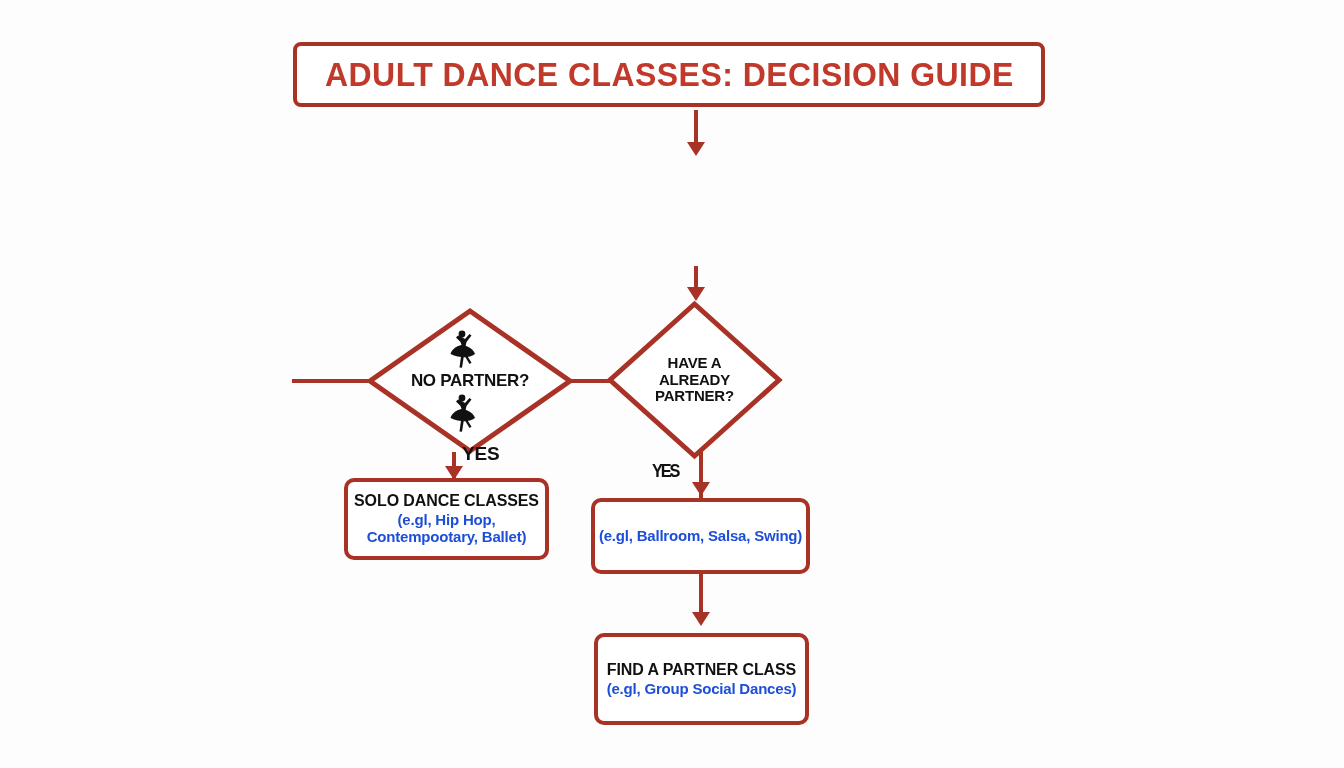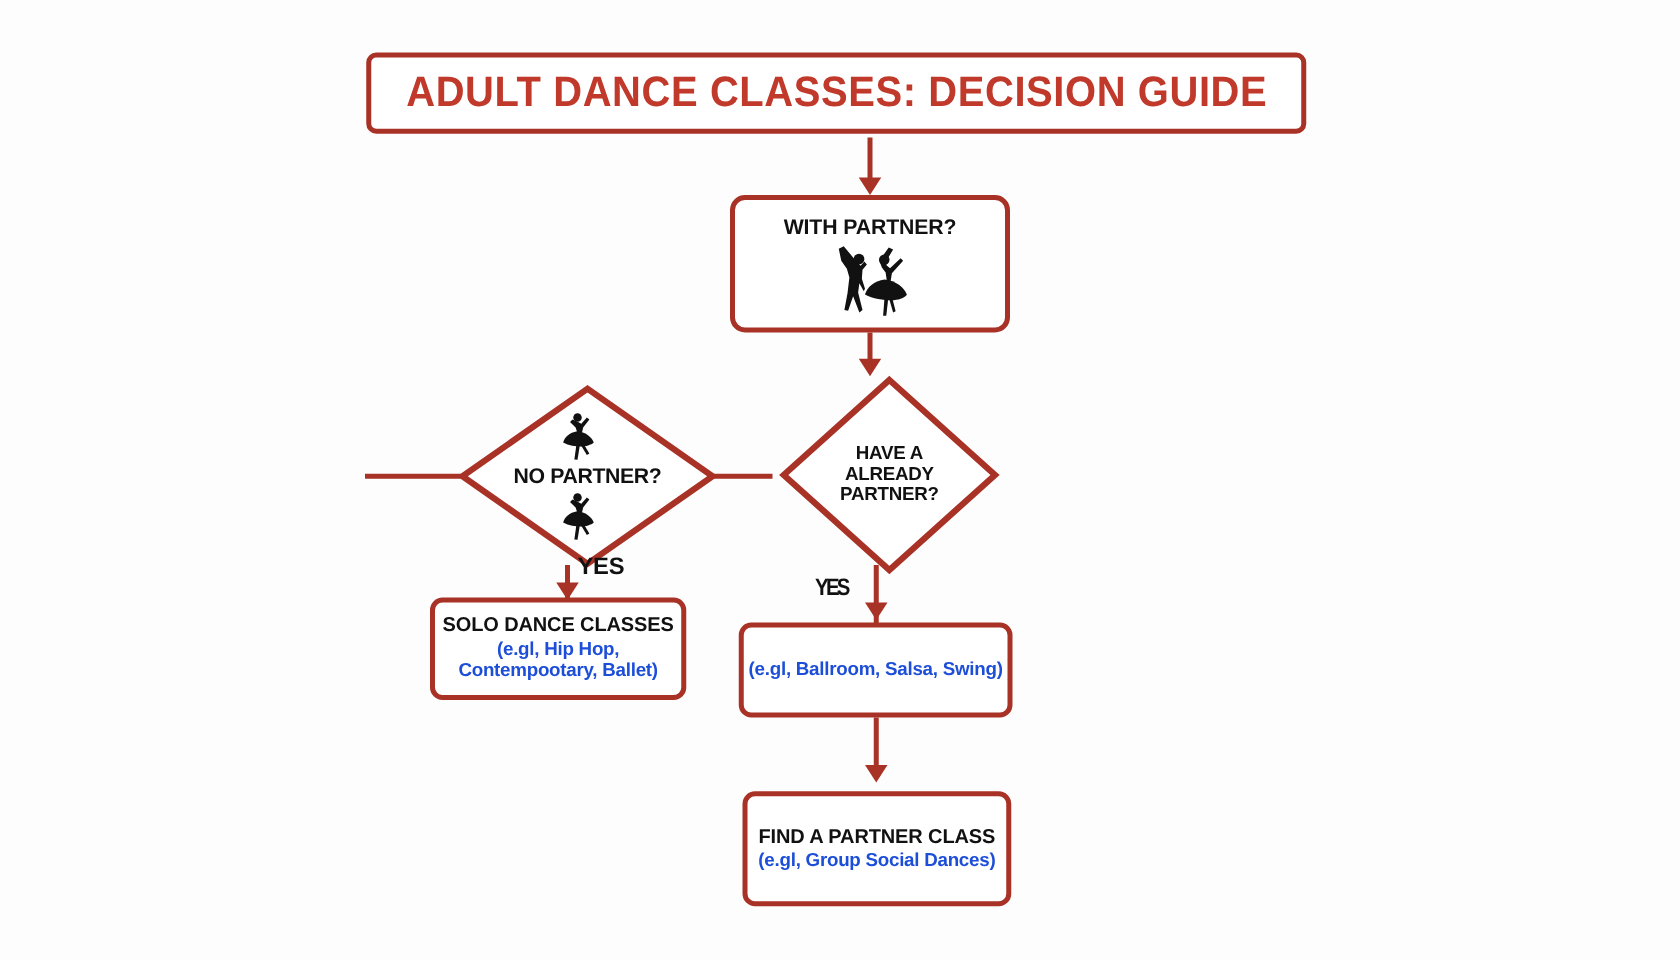--- a/index.html
+++ b/index.html
@@ -138,21 +138,21 @@
     width: 208px;
     height: 148px;
   }
   #diamond-no-partner .diamond-label {
     font-size: 17px;
     letter-spacing: -0.3px;
     white-space: nowrap;
   }
 
   #diamond-have-partner {
-    left: 623px;
+    left: 606px;
     top: 300px;
     width: 177px;
     height: 160px;
   }
   #diamond-have-partner .diamond-label {
     font-size: 15px;
     line-height: 1.12;
     letter-spacing: -0.2px;
   }
 
@@ -203,42 +203,20 @@
 
 <div id="canvas">
 
   <div class="node" id="title-banner">
     <div class="title-text">ADULT DANCE CLASSES: DECISION GUIDE</div>
   </div>
 
   <div class="conn conn-v" style="left:694px; top:110px; height:36px;"></div>
   <div class="arrowhead" style="left:687px; top:142px;"></div>
 
-  <div class="node" id="node-with-partner">
-    <div class="box-heading">WITH PARTNER?</div>
-    <span style="margin-top:4px;">
-      <svg class="icon-silhouette" width="62" height="58" viewBox="0 0 62 58" aria-hidden="true">
-
-        <path d="M6 3 L10 1 L20 13 L23.5 16.5 L26.5 13.2 L28.5 15.5 L25 19.8 L24.5 27
-                 L27 35 L26 37 L22.5 30.5 L21.5 38 L25 52 L22.5 54 L17.5 41 L13.5 52.5
-                 L10.5 52 L13 38.5 L14.5 26 L12.5 19 L8 12.5 Z"></path>
-        <circle cx="22.2" cy="11.2" r="4.3"></circle>
-
-        <path d="M46 2 L49.5 3.5 L44.5 12 L44 16 L47 18.5 L55.5 10.5 L57.5 12.5
-                 L48.5 22.5 L47.5 29 L44.5 29 L43.5 22 L40.5 18 L38.5 12.5 Z"></path>
-        <circle cx="42.4" cy="11.8" r="4.2"></circle>
-
-        <path d="M42.8 27.5 C34 28.5 28.5 34 27 39.5 C33 42.8 42 44.2 48 44.2
-                 C53.5 44.2 58.5 42.5 60.5 39.8 C58.5 33.8 51.5 28.4 42.8 27.5 Z"></path>
-
-        <path d="M42.5 43.5 L41.5 56.5 L44 56.5 L45.5 43.5 Z"></path>
-        <path d="M46.5 43.5 L49.5 54 L51.5 53 L49 43.2 Z"></path>
-      </svg>
-    </span>
-  </div>
 
   <div class="conn conn-v" style="left:694px; top:266px; height:24px;"></div>
   <div class="arrowhead" style="left:687px; top:287px;"></div>
 
   <div class="diamond-wrap" id="diamond-no-partner">
     <svg width="208" height="148" viewBox="0 0 208 148" aria-hidden="true">
       <polygon points="104,4 204,74 104,144 4,74" fill="#ffffff" stroke="#a93226" stroke-width="5" stroke-linejoin="miter"></polygon>
     </svg>
     <div class="diamond-label">
       <span>NO PARTNER?</span>

